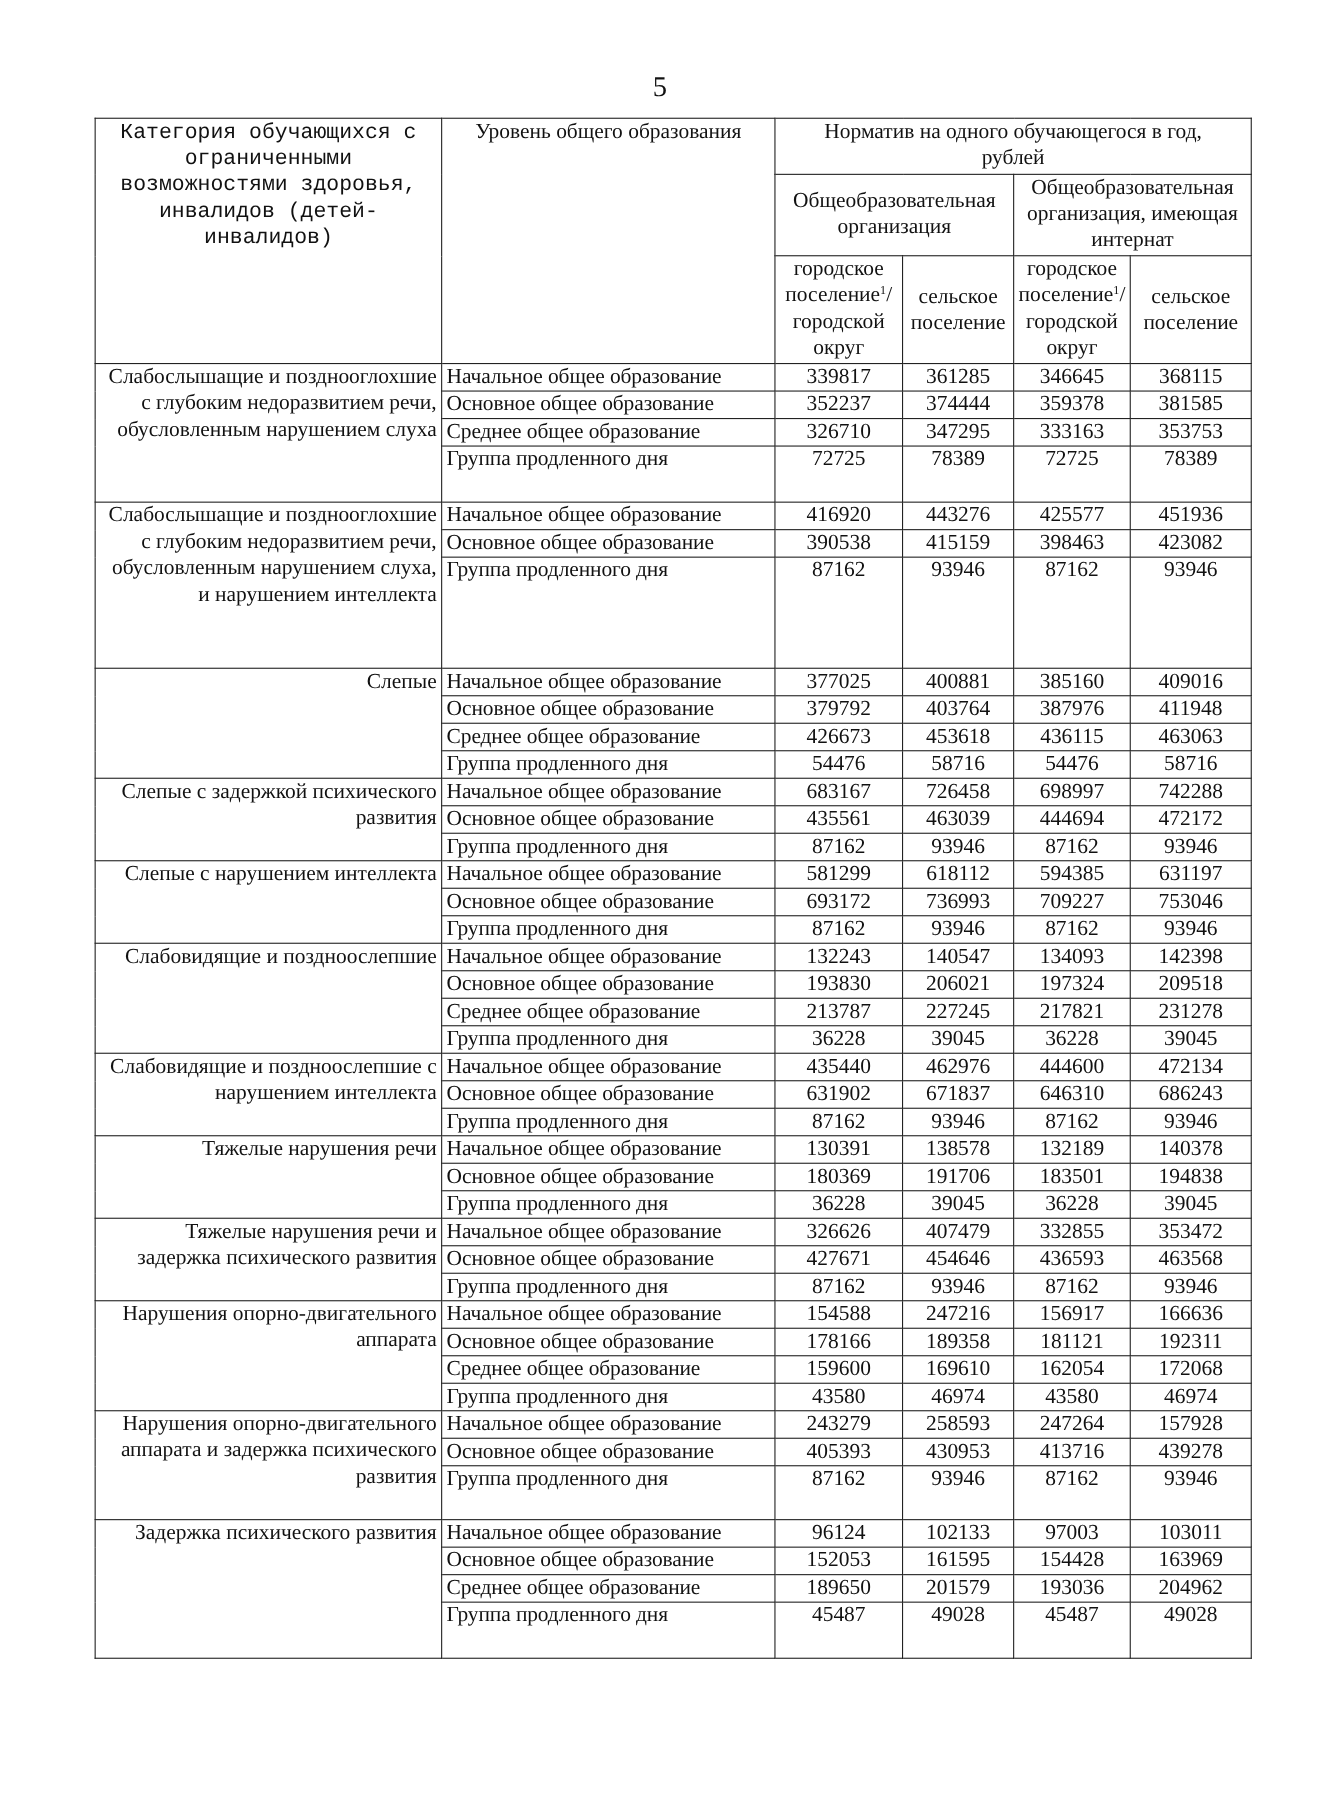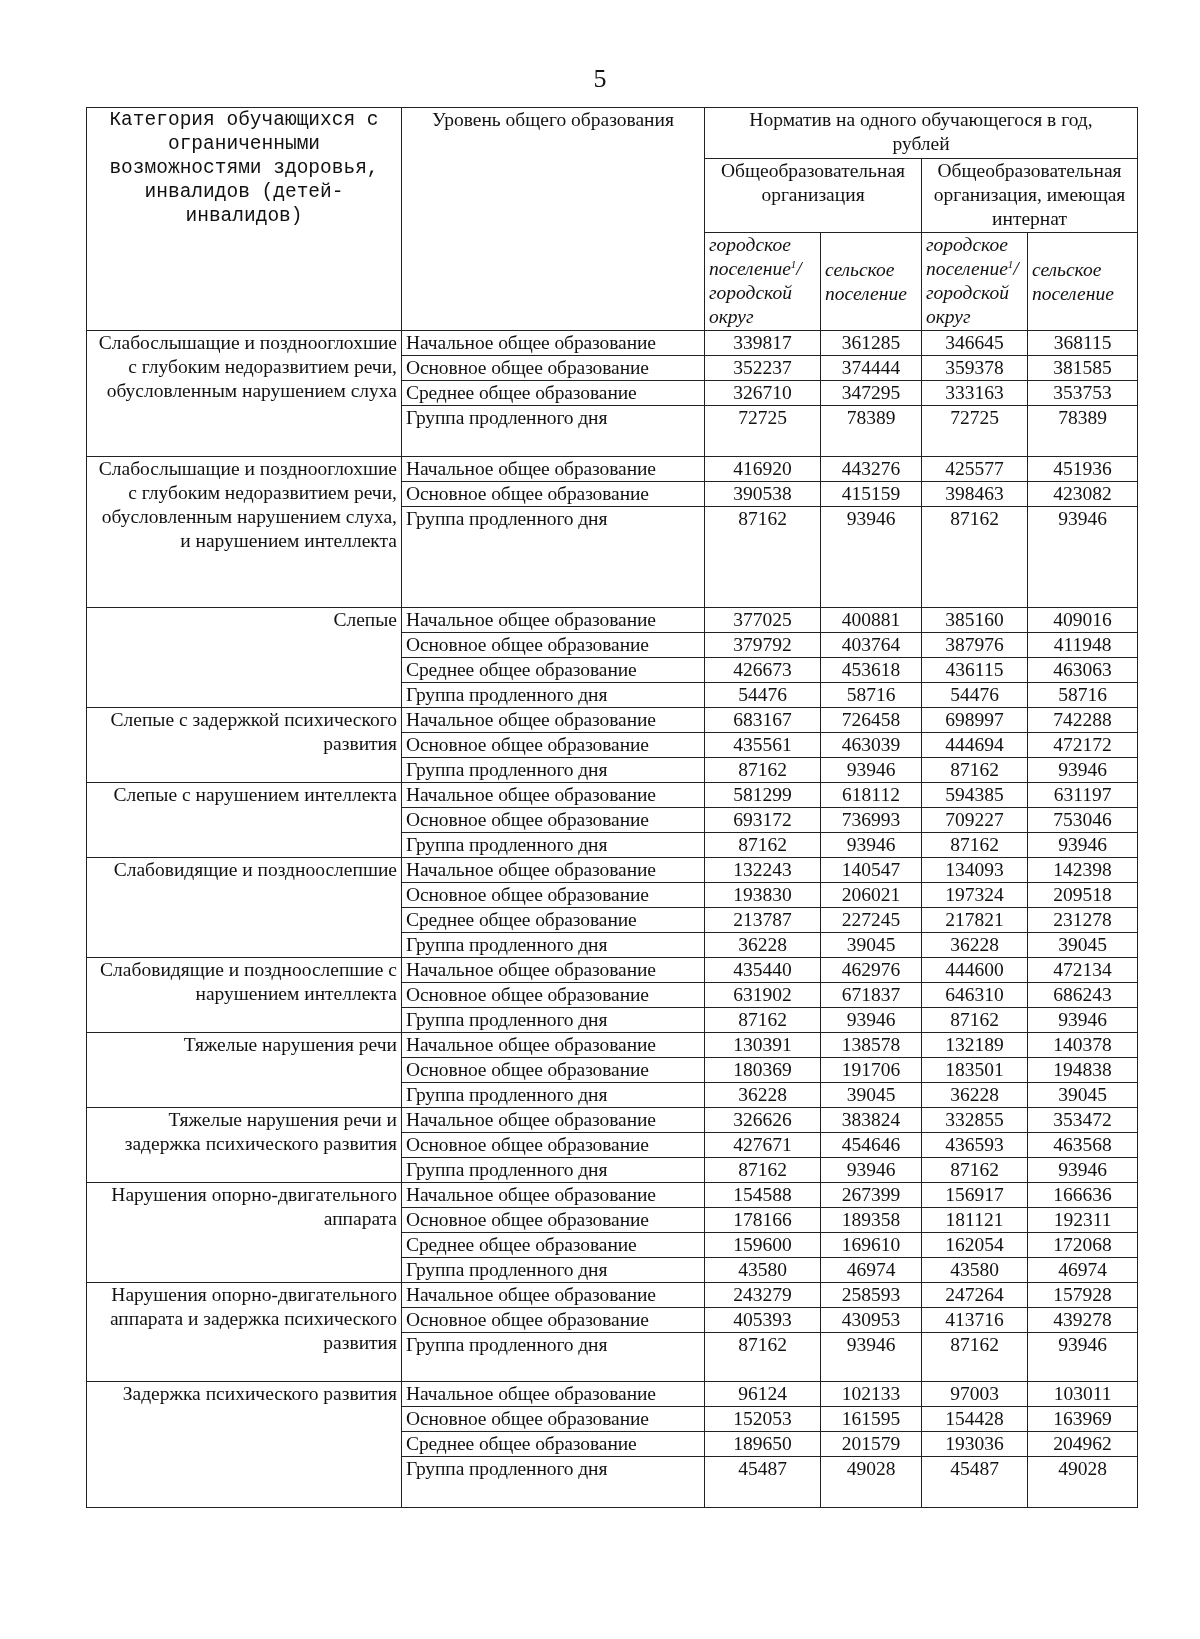--- a/index.html
+++ b/index.html
@@ -5,21 +5,21 @@
   html, body { margin: 0; padding: 0; background: #ffffff; }
   body { width: 1200px; height: 1639px; position: relative; overflow: hidden;
          font-family: "Liberation Serif", "DejaVu Serif", serif; color: #111; }
   .page-number { position: absolute; top: 64px; left: 0; width: 1200px; text-align: center;
                  font-size: 26px; line-height: 30px; }
   table.norms { position: absolute; left: 86px; top: 107px; border-collapse: collapse;
                 table-layout: fixed; width: 1051px; }
   table.norms td, table.norms th { border: 1.5px solid #222; padding: 0 4px; font-weight: normal;
                 font-size: 19.5px; line-height: 24px; vertical-align: top; overflow: hidden; }
   th.hdr-center { text-align: center; vertical-align: middle; }
-  th.hdr-sub { text-align: left; vertical-align: top; padding: 0 1px; line-height: 24.5px; font-style: italic; }
+  th.hdr-sub { text-align: center; vertical-align: top; padding: 0 1px; line-height: 24.5px; }
   td.cat { text-align: right; padding-left: 8px; }
   td.level { text-align: left; padding-left: 8px; white-space: nowrap; letter-spacing: -0.1px; }
   td.num { text-align: center; white-space: nowrap; }
   tr.data-row td { height: 24px; }
   sup { font-size: 11px; line-height: 0; vertical-align: 7px; }
 </style>
 </head>
 <body>
 
 <div class="page-number">5</div>
@@ -33,21 +33,21 @@
       <col style="width:106px">
       <col style="width:110px">
   </colgroup>
   <thead>
     <tr style="height:51px">
       <th class="hdr-center" rowspan="3" style="padding:0 18px;font-family:Liberation Mono, monospace;">Категория обучающихся с ограниченными возможностями здоровья, инвалидов (детей-инвалидов)</th>
       <th class="hdr-center" rowspan="3">Уровень общего образования</th>
       <th class="hdr-center" colspan="4" style="padding:0 30px;">Норматив на одного обучающегося в год, рублей</th>
     </tr>
     <tr style="height:74px">
-      <th class="hdr-center" colspan="2" style="padding:0 1px;">Общеобразовательная организация</th>
+      <th class="hdr-center" colspan="2" style="padding:12px 1px;">Общеобразовательная организация</th>
       <th class="hdr-center" colspan="2" style="padding:0 1px;">Общеобразовательная организация, имеющая интернат</th>
     </tr>
     <tr style="height:98px">
       <th class="hdr-sub"><span>городское поселение</span><sup>1</sup><span>/ городской округ</span></th>
       <th class="hdr-sub" style="vertical-align:middle;">сельское поселение</th>
       <th class="hdr-sub"><span>городское поселение</span><sup>1</sup><span>/ городской округ</span></th>
       <th class="hdr-sub" style="vertical-align:middle;">сельское поселение</th>
     </tr>
   </thead>
   <tbody id="table-body">
@@ -245,21 +245,21 @@
         <td class="level">Группа продленного дня</td>
         <td class="num">36228</td>
         <td class="num">39045</td>
         <td class="num">36228</td>
         <td class="num">39045</td>
       </tr>
       <tr class="data-row">
         <td class="cat" rowspan="3">Тяжелые нарушения речи и задержка психического развития</td>
         <td class="level">Начальное общее образование</td>
         <td class="num">326626</td>
-        <td class="num">383824</td>
+        <td class="num">407479</td>
         <td class="num">332855</td>
         <td class="num">353472</td>
       </tr>
       <tr class="data-row">
         <td class="level">Основное общее образование</td>
         <td class="num">427671</td>
         <td class="num">454646</td>
         <td class="num">436593</td>
         <td class="num">463568</td>
       </tr>
@@ -267,21 +267,21 @@
         <td class="level">Группа продленного дня</td>
         <td class="num">87162</td>
         <td class="num">93946</td>
         <td class="num">87162</td>
         <td class="num">93946</td>
       </tr>
       <tr class="data-row">
         <td class="cat" rowspan="4">Нарушения опорно-двигательного аппарата</td>
         <td class="level">Начальное общее образование</td>
         <td class="num">154588</td>
-        <td class="num">267399</td>
+        <td class="num">247216</td>
         <td class="num">156917</td>
         <td class="num">166636</td>
       </tr>
       <tr class="data-row">
         <td class="level">Основное общее образование</td>
         <td class="num">178166</td>
         <td class="num">189358</td>
         <td class="num">181121</td>
         <td class="num">192311</td>
       </tr>

